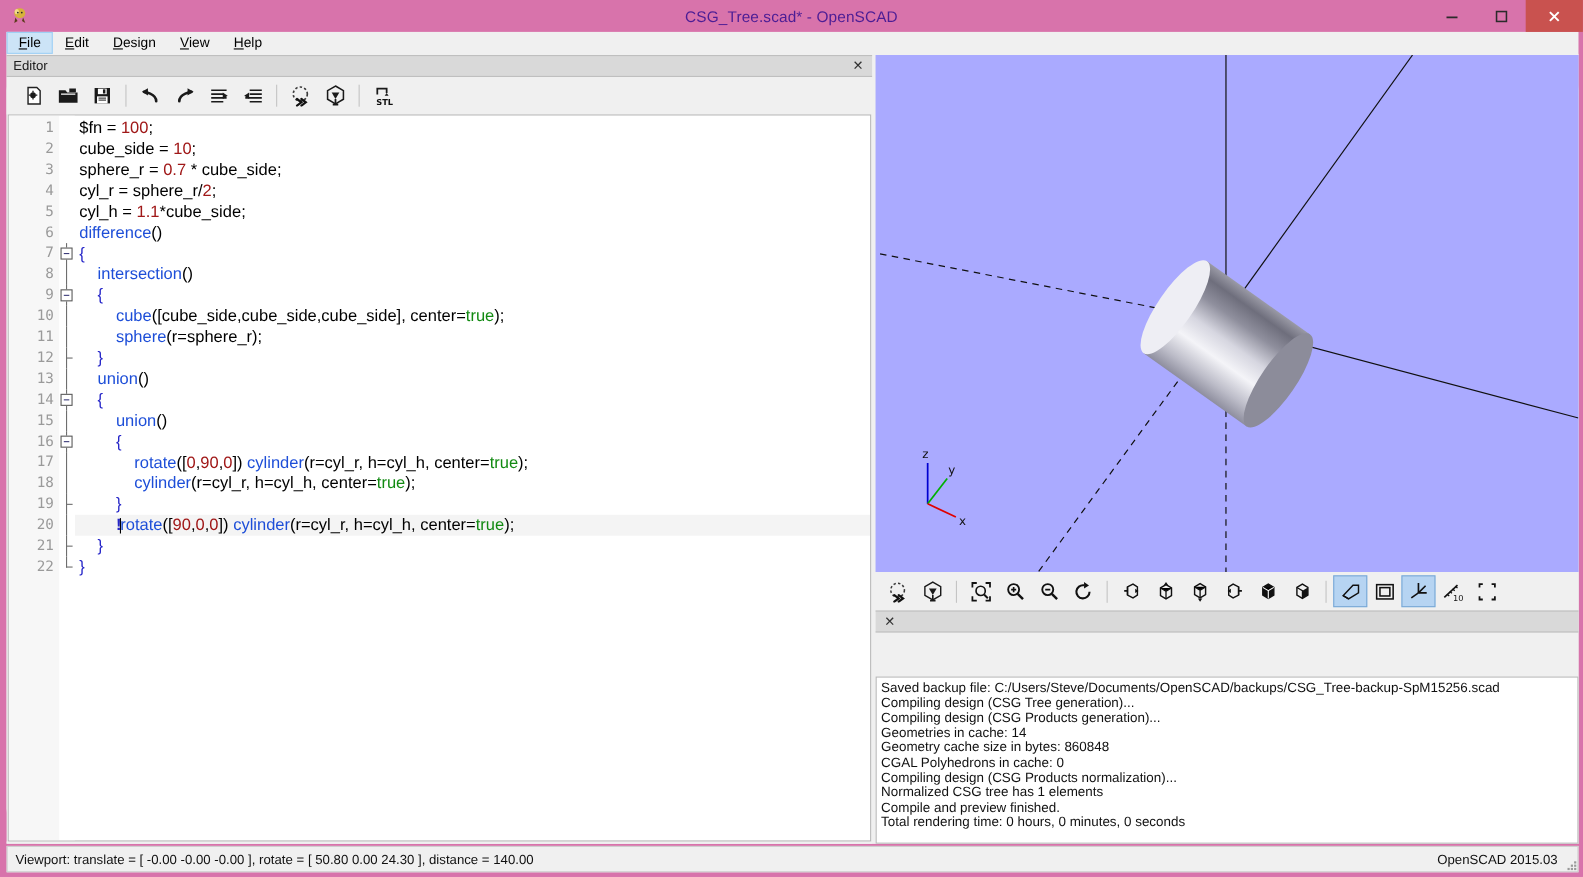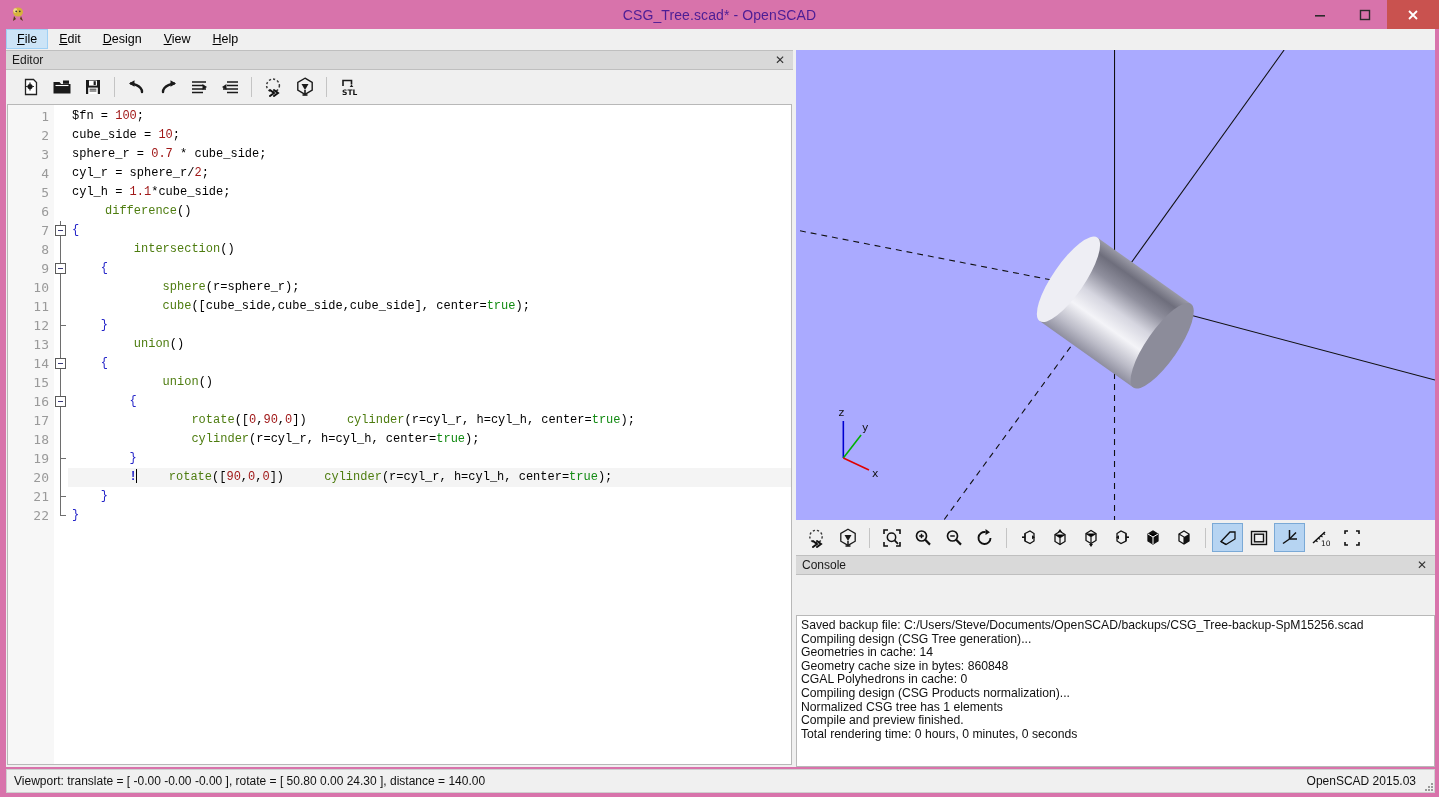--- a/index.html
+++ b/index.html
@@ -167,27 +167,27 @@
     border-left: 1px solid #6e6e6e;
     border-bottom: 1px solid #6e6e6e;
   }
   #code-lines {
     flex: 1 1 auto; position: relative;
     padding-top: 2px;
     overflow: hidden;
   }
   .cline {
     height: 19px; line-height: 19px;
-    font-family: Liberation Mono, monospace;
-    font-size: 12px; color: #000;
+    font-family: Liberation Sans, sans-serif;
+    font-size: 15px; color: #000;
     white-space: pre;
     padding-left: 4px;
   }
   .cline.hl { background: #f4f4f4; }
-  .kw   { color: #4d7c0f; margin-left: 33px; }
+  .kw   { color: #1d4ed8; }
   .num  { color: #a01818; }
   .bool { color: #128a12; }
   .mod  { color: #2525c8; font-weight: bold; }
   .brace{ color: #2525c8; }
   .caret {
     display: inline-block; width: 0;
     border-left: 1.6px solid #000;
     height: 14px; vertical-align: -3px;
     margin: 0 -1px;
   }
@@ -496,22 +496,22 @@
         <div id="code-lines">
             <div class="cline"><span>$fn = </span><span class="num">100</span><span>;</span></div>
             <div class="cline"><span>cube_side = </span><span class="num">10</span><span>;</span></div>
             <div class="cline"><span>sphere_r = </span><span class="num">0.7</span><span> * cube_side;</span></div>
             <div class="cline"><span>cyl_r = sphere_r/</span><span class="num">2</span><span>;</span></div>
             <div class="cline"><span>cyl_h = </span><span class="num">1.1</span><span>*cube_side;</span></div>
             <div class="cline"><span class="kw">difference</span><span>()</span></div>
             <div class="cline"><span class="brace">{</span></div>
             <div class="cline"><span>    </span><span class="kw">intersection</span><span>()</span></div>
             <div class="cline"><span>    </span><span class="brace">{</span></div>
+            <div class="cline"><span>        </span><span class="kw">cube</span><span>([cube_side,cube_side,cube_side], center=</span><span class="bool">true</span><span>);</span></div>
             <div class="cline"><span>        </span><span class="kw">sphere</span><span>(r=sphere_r);</span></div>
-            <div class="cline"><span>        </span><span class="kw">cube</span><span>([cube_side,cube_side,cube_side], center=</span><span class="bool">true</span><span>);</span></div>
             <div class="cline"><span>    </span><span class="brace">}</span></div>
             <div class="cline"><span>    </span><span class="kw">union</span><span>()</span></div>
             <div class="cline"><span>    </span><span class="brace">{</span></div>
             <div class="cline"><span>        </span><span class="kw">union</span><span>()</span></div>
             <div class="cline"><span>        </span><span class="brace">{</span></div>
             <div class="cline"><span>            </span><span class="kw">rotate</span><span>([</span><span class="num">0</span><span>,</span><span class="num">90</span><span>,</span><span class="num">0</span><span>]) </span><span class="kw">cylinder</span><span>(r=cyl_r, h=cyl_h, center=</span><span class="bool">true</span><span>);</span></div>
             <div class="cline"><span>            </span><span class="kw">cylinder</span><span>(r=cyl_r, h=cyl_h, center=</span><span class="bool">true</span><span>);</span></div>
             <div class="cline"><span>        </span><span class="brace">}</span></div>
             <div class="cline hl"><span>        </span><span class="mod">!</span><span class="caret"></span><span class="kw">rotate</span><span>([</span><span class="num">90</span><span>,</span><span class="num">0</span><span>,</span><span class="num">0</span><span>]) </span><span class="kw">cylinder</span><span>(r=cyl_r, h=cyl_h, center=</span><span class="bool">true</span><span>);</span></div>
             <div class="cline"><span>    </span><span class="brace">}</span></div>
@@ -681,26 +681,26 @@
         </div>
         <div class="vbtn">
           <svg width="20" height="20" viewBox="0 0 20 20">
             <path d="M3 6 V3 H6 M14 3 H17 V6 M17 14 V17 H14 M6 17 H3 V14" stroke="#111" stroke-width="1.6" fill="none"></path>
           </svg>
         </div>
       </div>
 
       <div id="console-dock">
         <div class="dock-title">
-          <span class="dt-label">Console</span>
           <span class="dock-close">✕</span>
         </div>
         <div id="console-body">
             <div class="conline">Saved backup file: C:/Users/Steve/Documents/OpenSCAD/backups/CSG_Tree-backup-SpM15256.scad</div>
             <div class="conline">Compiling design (CSG Tree generation)...</div>
+            <div class="conline">Compiling design (CSG Products generation)...</div>
             <div class="conline">Geometries in cache: 14</div>
             <div class="conline">Geometry cache size in bytes: 860848</div>
             <div class="conline">CGAL Polyhedrons in cache: 0</div>
             <div class="conline">Compiling design (CSG Products normalization)...</div>
             <div class="conline">Normalized CSG tree has 1 elements</div>
             <div class="conline">Compile and preview finished.</div>
             <div class="conline">Total rendering time: 0 hours, 0 minutes, 0 seconds</div>
           </div>
       </div>
 

